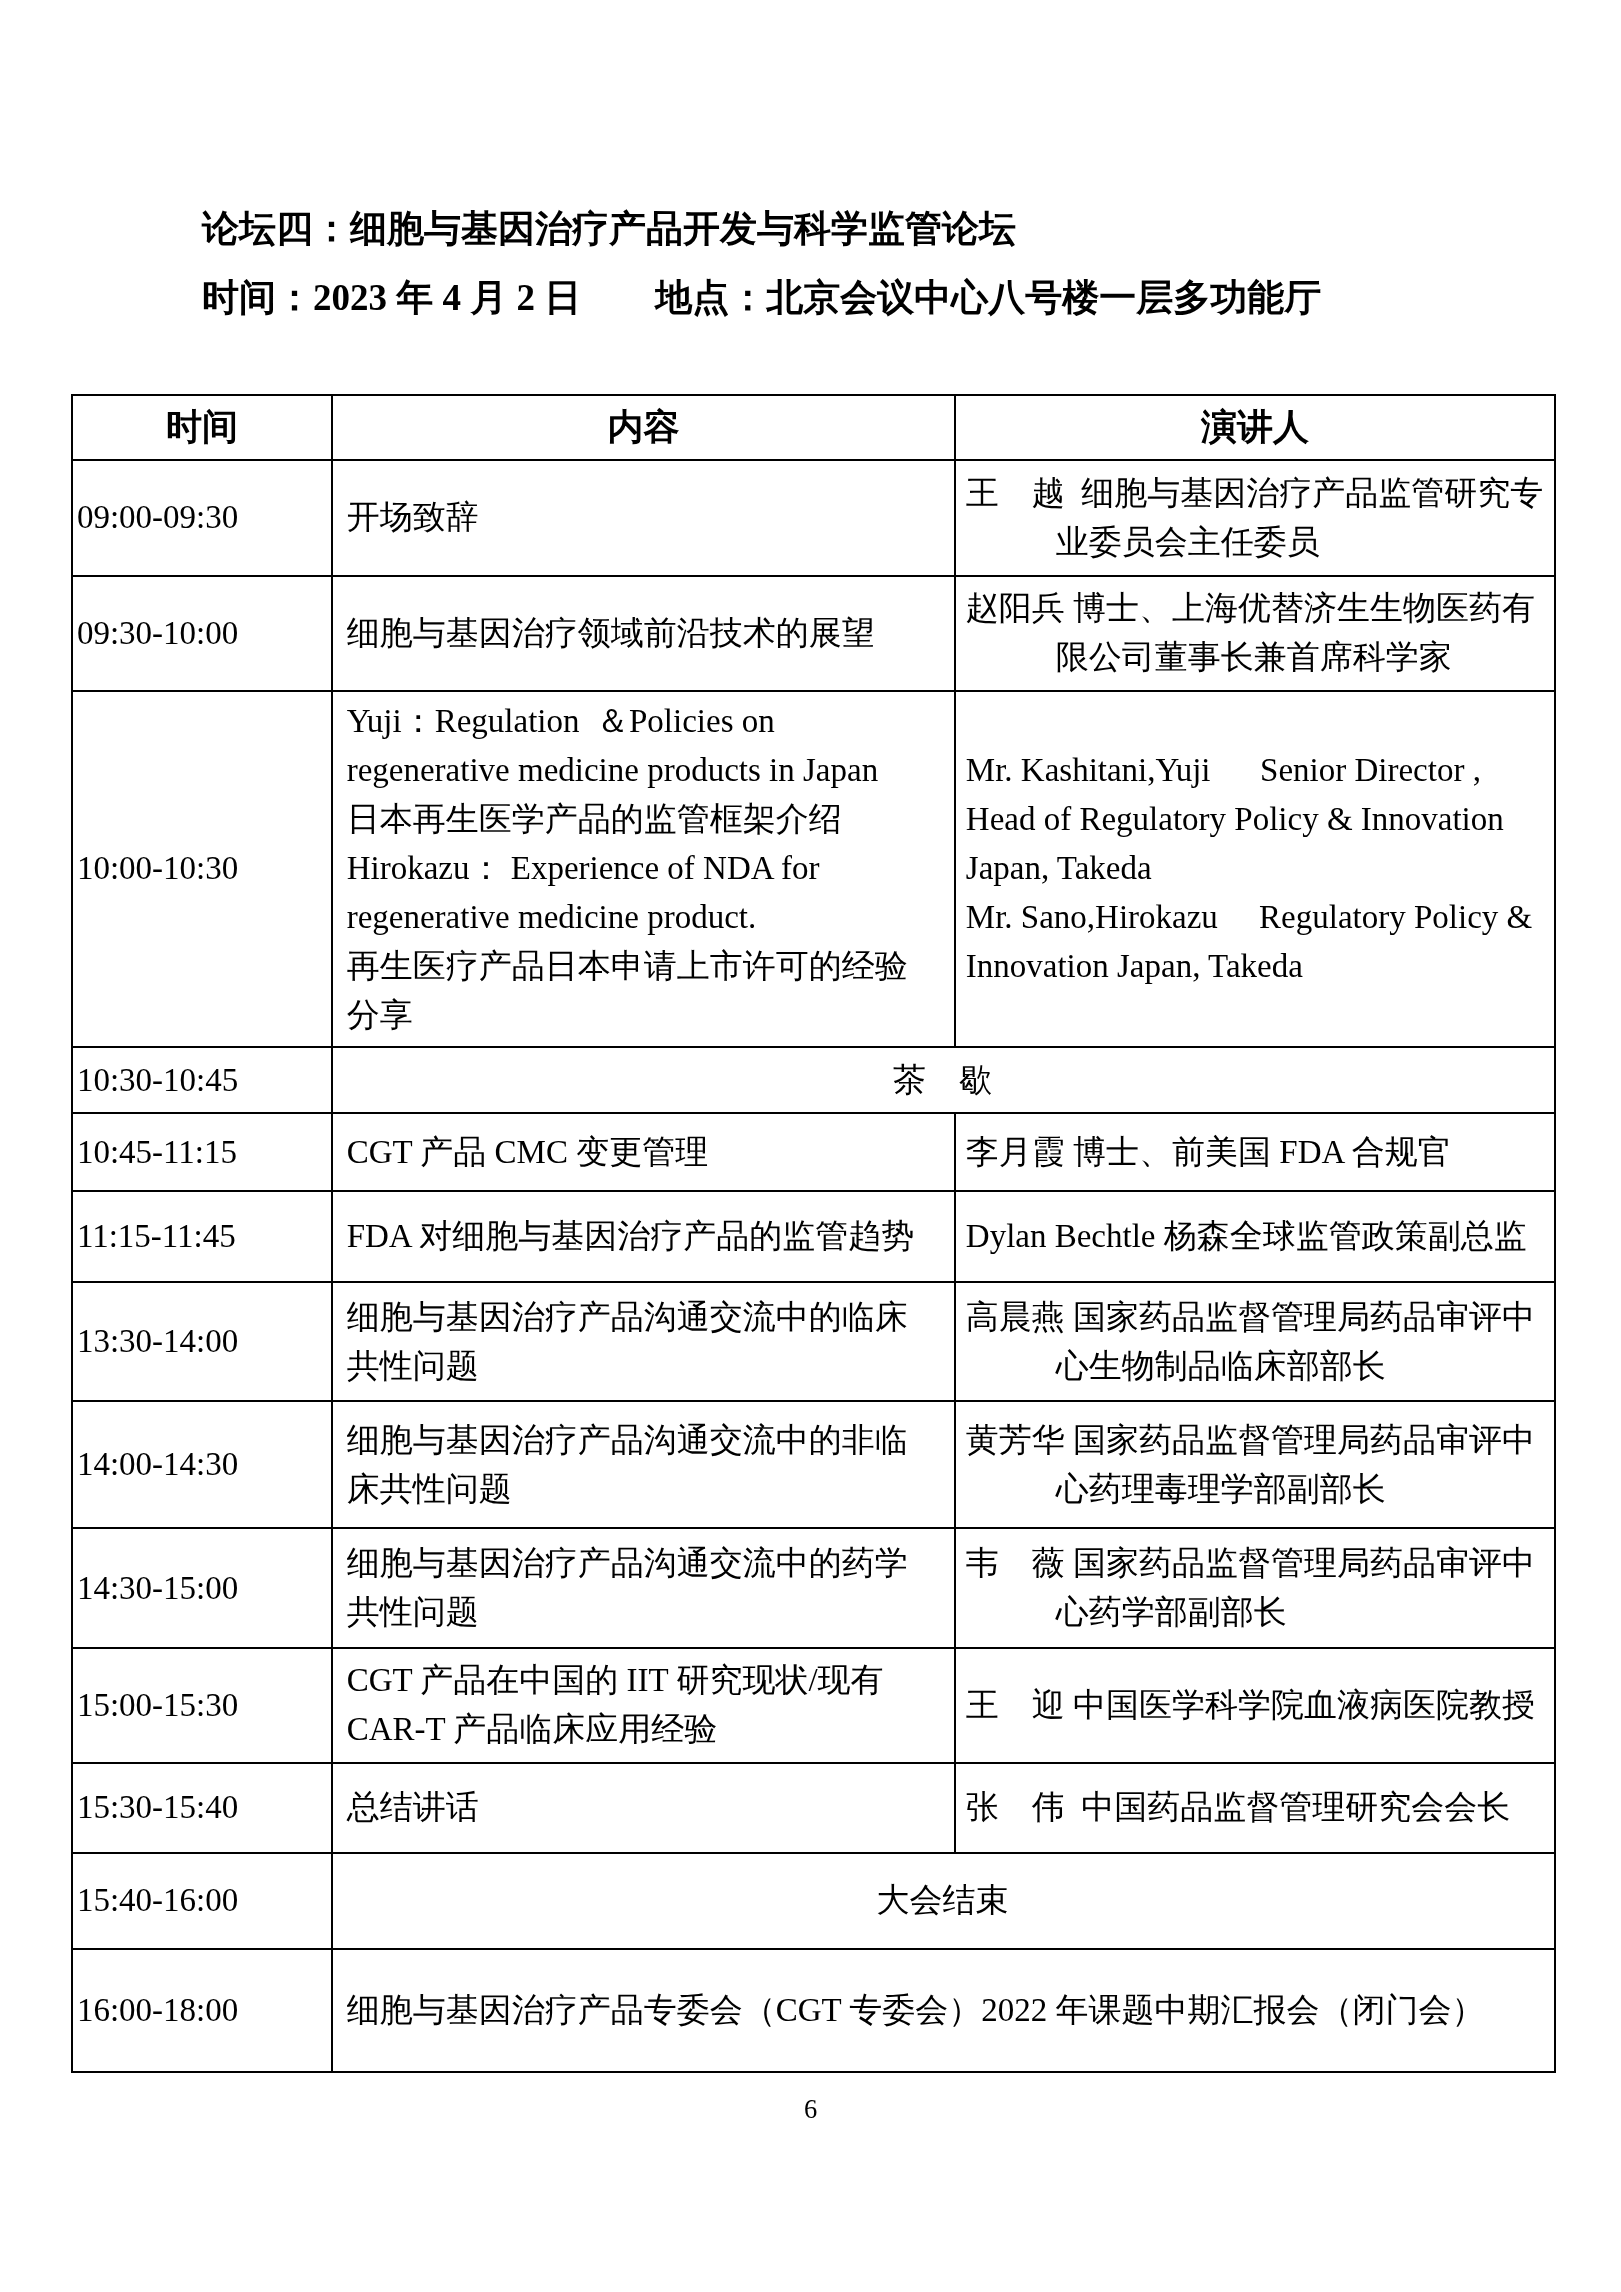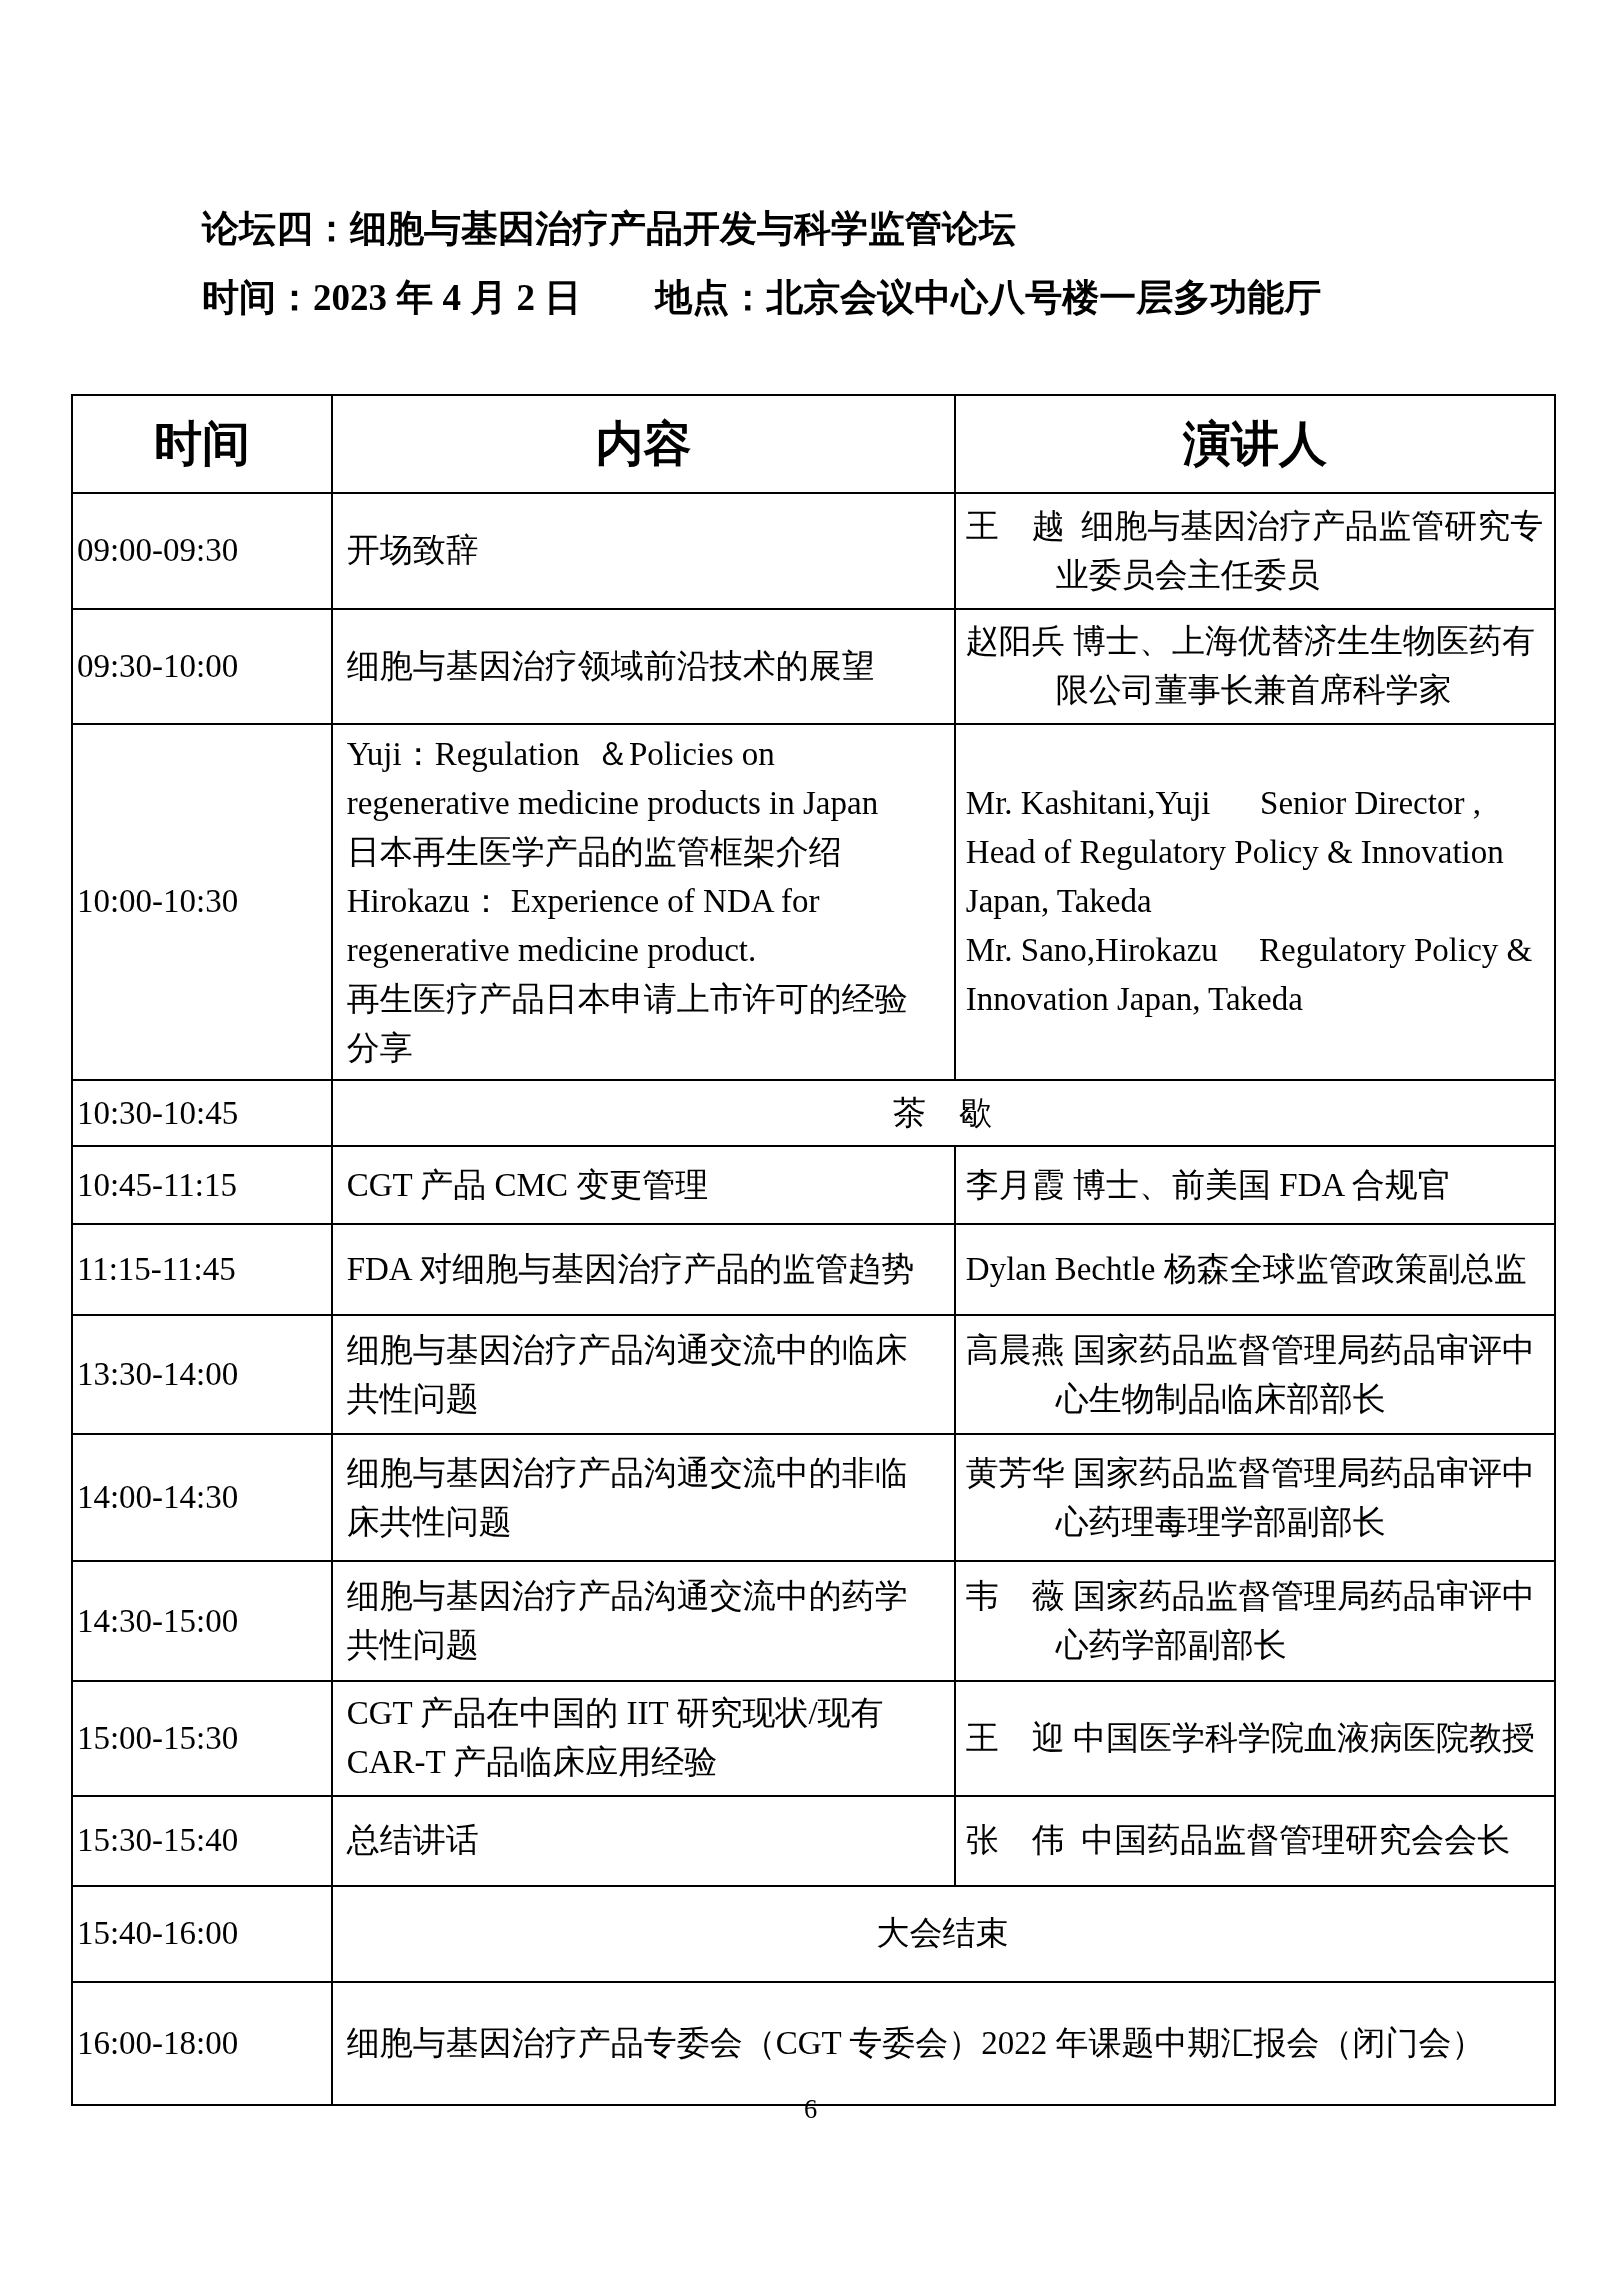--- a/index.html
+++ b/index.html
@@ -16,22 +16,22 @@
   table.agenda {
     position:absolute; left:71px; top:394px;
     width:1483px; border-collapse:collapse; table-layout:fixed;
   }
   th, td {
     border:2px solid #000;
     border-top-width:2.9px; border-bottom-width:2.9px;
     vertical-align:middle; padding:5.9px 0;
   }
   th {
-    font-size:48px; font-weight:bold; text-align:center;
-    height:63px; padding:16px;margin-left:28px;
+    font-size:36px; font-weight:bold; text-align:center;
+    height:63px; padding:0;margin-left:28px;
   }
   td.time { font-size:33px; text-align:left; padding:5.9px 3.9px; }
   td.content { font-size:33px; padding:5.9px 15.7px 5.9px 13.7px; }
   td.speaker { font-size:33px; padding:5.9px 5.9px 5.9px 9.8px; }
   td.merged  { font-size:33px; padding:5.9px 15.7px 5.9px 13.7px; }
   .para { white-space:pre-wrap; line-height:49px; }
   .hang { padding-left:90px; text-indent:-90px; }
   .center { text-align:center; }
   
   tr.r1  td { height:102px; }

